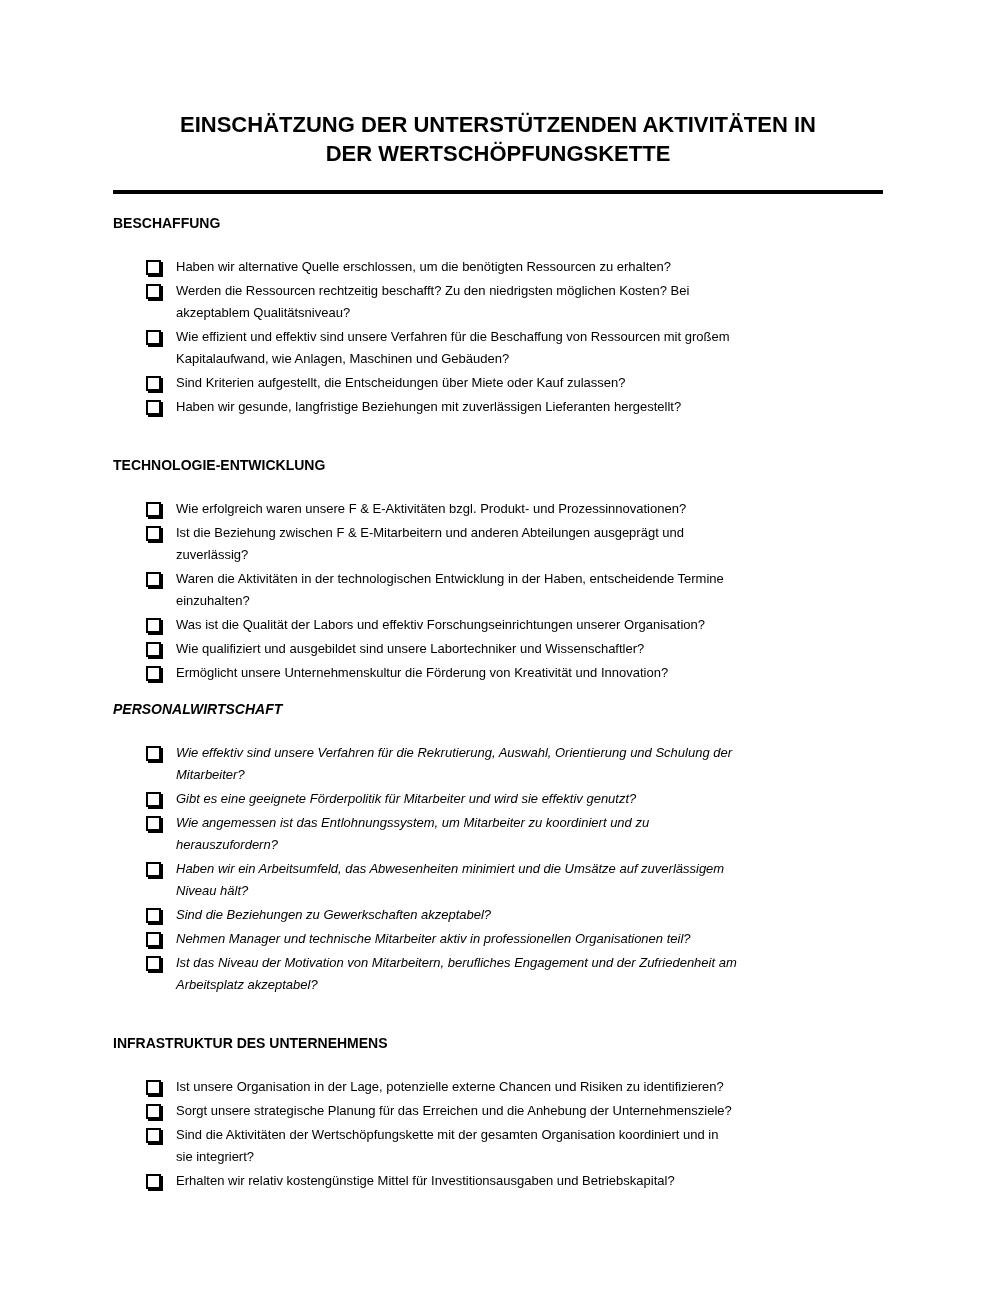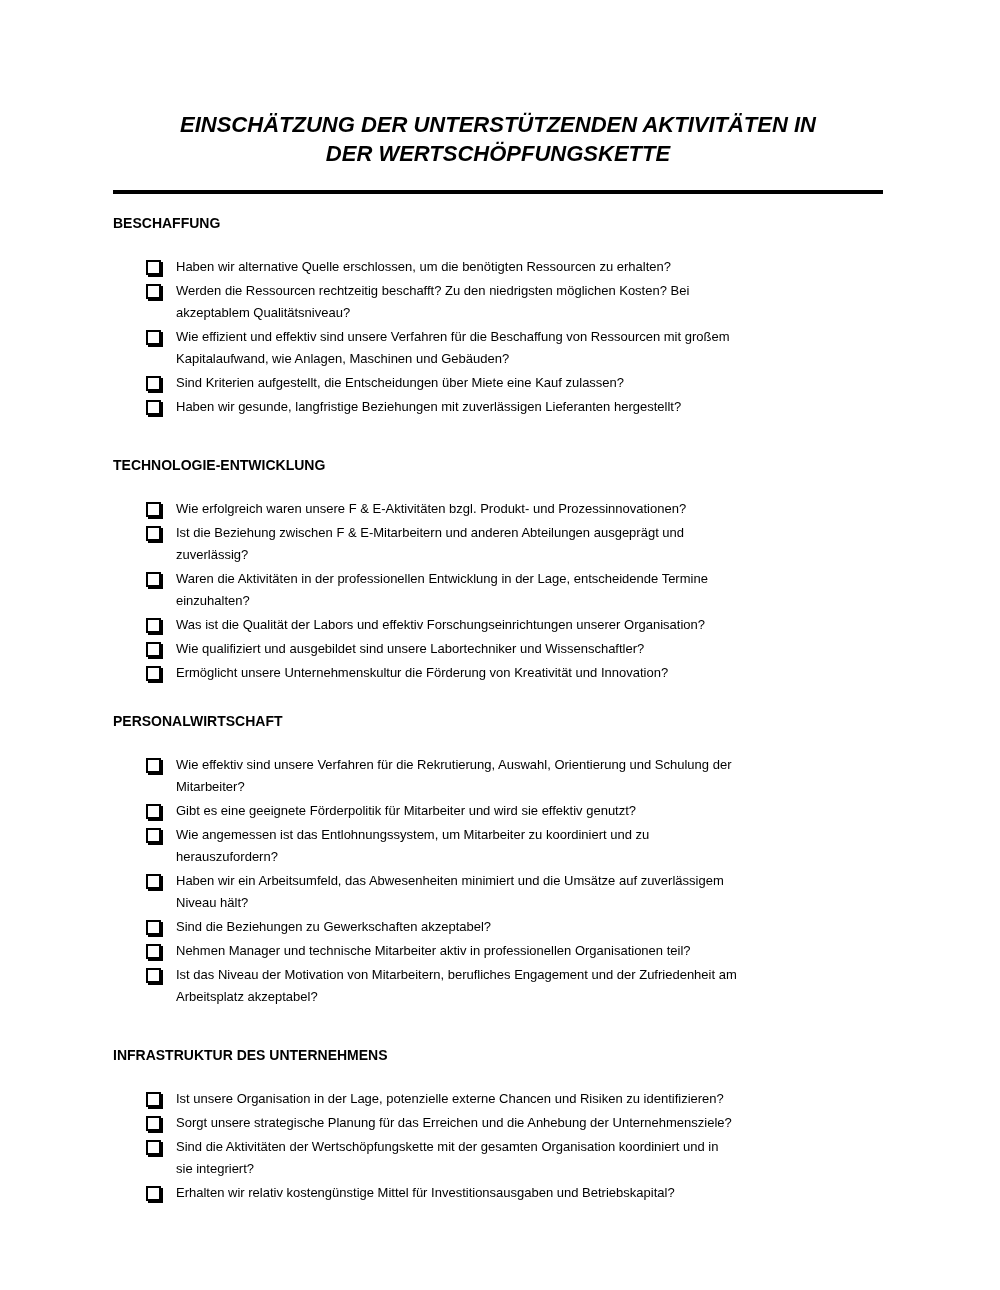--- a/index.html
+++ b/index.html
@@ -20,31 +20,31 @@
     margin-left: 113px;
     padding-top: 110px;
   }
   .doc-title {
     margin: 0;
     font-size: 22px;
     line-height: 29px;
     font-weight: bold;
     text-align: center;
   }
-  .title-line { display: block; font-style: italic; }
+  .title-line { display: block; }
   .rule {
     border: none;
     height: 4px;
     background: #000000;
     margin: 22px 0 0 0;
     width: 100%;
   }
   .section { margin-top: 38px; }
   #sections > .section:first-child { margin-top: 20px; }
-  #sections > .section:nth-child(3) { margin-top: 28px; }
+  #sections > .section:nth-child(3) { margin-top: 16px; font-style: italic; }
   .section-heading {
     margin: 0 0 24px 0;
     font-size: 14px;
     line-height: 18px;
     font-weight: bold;
   }
   .items { padding-left: 33px; }
   .item-row {
     display: flex;
     align-items: flex-start;
@@ -87,21 +87,21 @@
             <span class="item-text">Werden die Ressourcen rechtzeitig beschafft? Zu den niedrigsten möglichen Kosten? Bei
 akzeptablem Qualitätsniveau?</span>
           </div>
           <div class="item-row">
             <span class="checkbox"></span>
             <span class="item-text">Wie effizient und effektiv sind unsere Verfahren für die Beschaffung von Ressourcen mit großem
 Kapitalaufwand, wie Anlagen, Maschinen und Gebäuden?</span>
           </div>
           <div class="item-row">
             <span class="checkbox"></span>
-            <span class="item-text">Sind Kriterien aufgestellt, die Entscheidungen über Miete eine Kauf zulassen?</span>
+            <span class="item-text">Sind Kriterien aufgestellt, die Entscheidungen über Miete oder Kauf zulassen?</span>
           </div>
           <div class="item-row">
             <span class="checkbox"></span>
             <span class="item-text">Haben wir gesunde, langfristige Beziehungen mit zuverlässigen Lieferanten hergestellt?</span>
           </div>
         </div>
       </section>
       <section class="section">
         <h2 class="section-heading">TECHNOLOGIE-ENTWICKLUNG</h2>
         <div class="items">
@@ -109,21 +109,21 @@
             <span class="checkbox"></span>
             <span class="item-text">Wie erfolgreich waren unsere F &amp; E-Aktivitäten bzgl. Produkt- und Prozessinnovationen?</span>
           </div>
           <div class="item-row">
             <span class="checkbox"></span>
             <span class="item-text">Ist die Beziehung zwischen F &amp; E-Mitarbeitern und anderen Abteilungen ausgeprägt und
 zuverlässig?</span>
           </div>
           <div class="item-row">
             <span class="checkbox"></span>
-            <span class="item-text">Waren die Aktivitäten in der professionellen Entwicklung in der Lage, entscheidende Termine
+            <span class="item-text">Waren die Aktivitäten in der technologischen Entwicklung in der Haben, entscheidende Termine
 einzuhalten?</span>
           </div>
           <div class="item-row">
             <span class="checkbox"></span>
             <span class="item-text">Was ist die Qualität der Labors und effektiv Forschungseinrichtungen unserer Organisation?</span>
           </div>
           <div class="item-row">
             <span class="checkbox"></span>
             <span class="item-text">Wie qualifiziert und ausgebildet sind unsere Labortechniker und Wissenschaftler?</span>
           </div>

